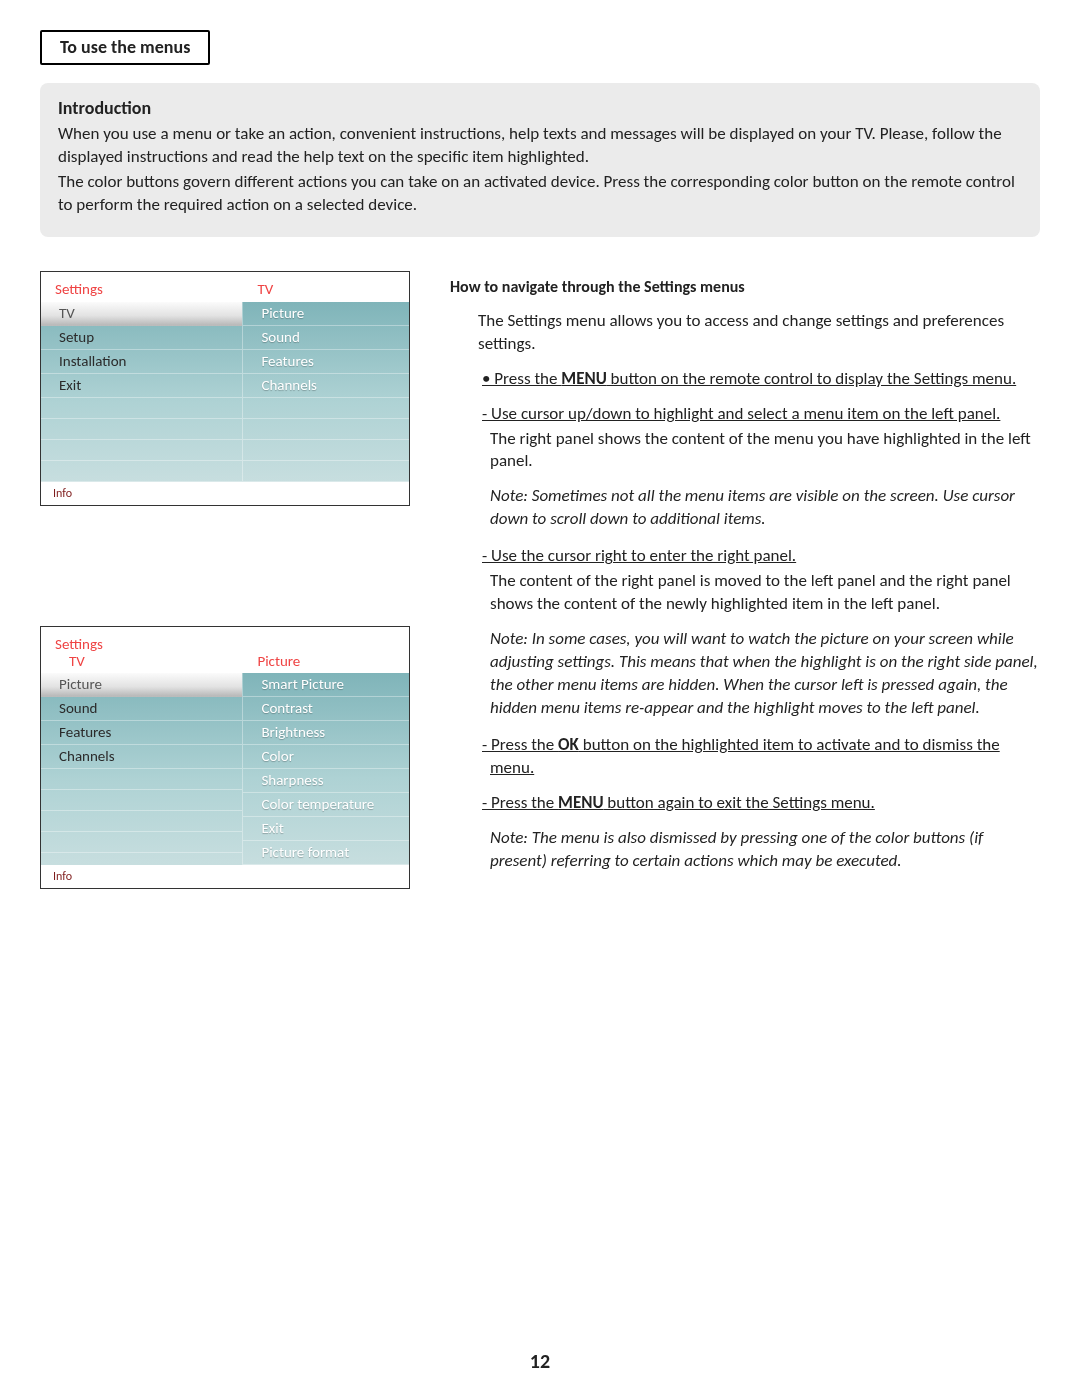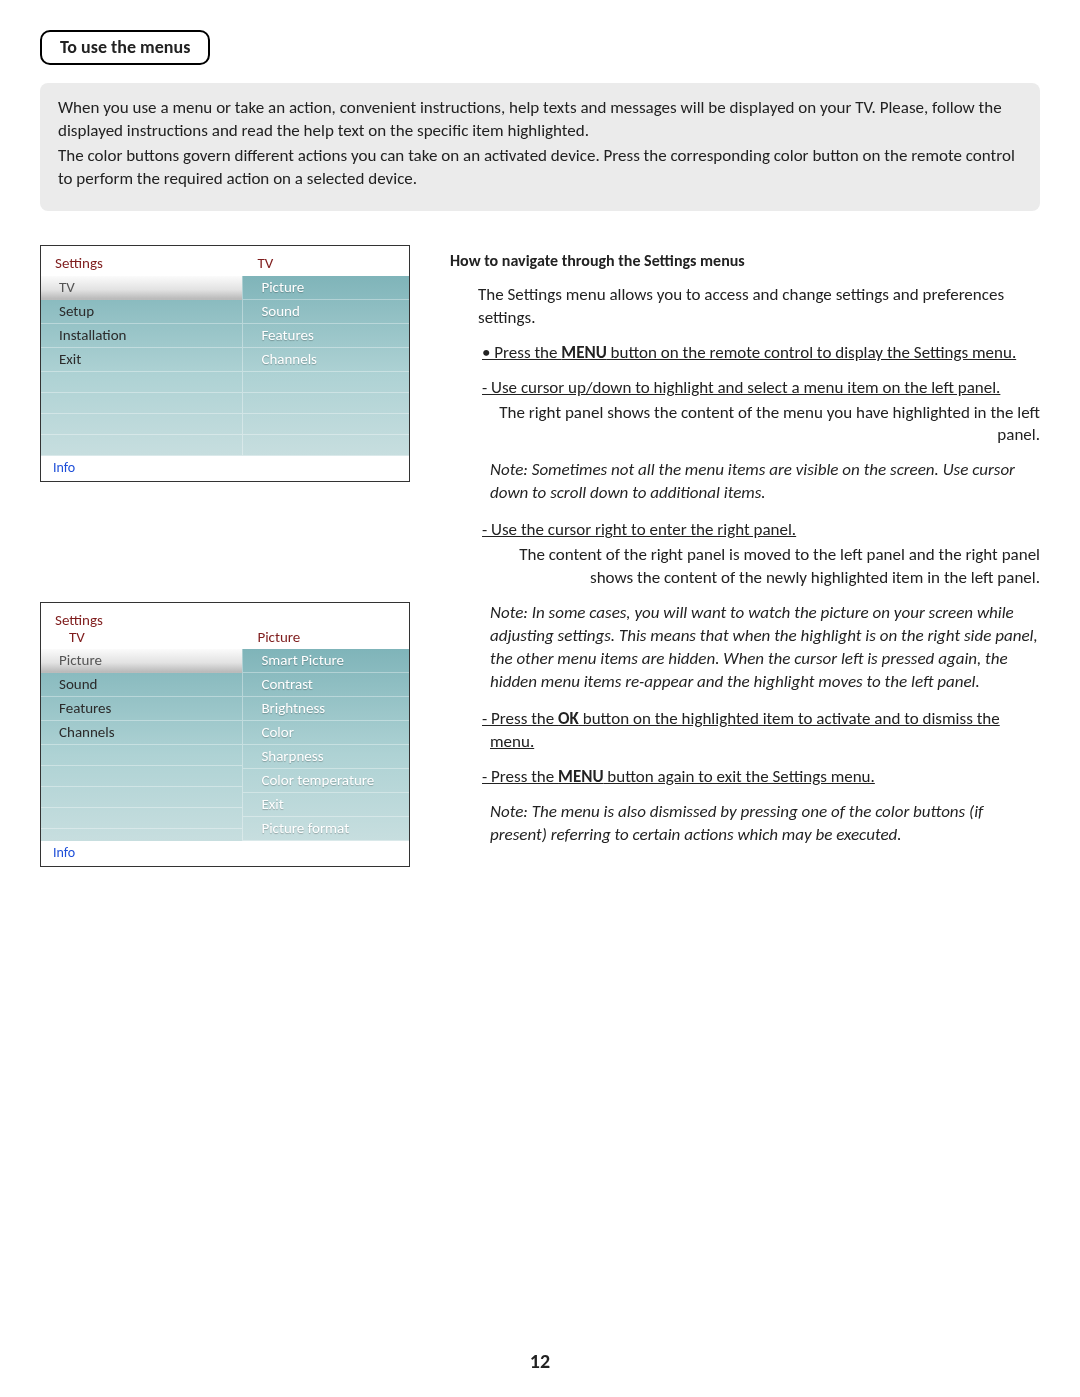--- a/index.html
+++ b/index.html
@@ -11,21 +11,21 @@
     min-height: 1397px;
     background: #fff;
     position: relative;
     padding: 30px 40px 60px 40px;
   }
 
   .tab-row { margin-bottom: 18px; }
   .tab-pill {
     display: inline-block;
     border: 2px solid #000;
-    border-radius: 10px;
+    border-radius: 2px;
     padding: 4px 18px 5px 18px;
     font-weight: bold;
     font-size: 18px;
   }
 
   .intro-box {
     background: #ebebeb;
     border-radius: 8px;
     padding: 14px 18px 18px 18px;
     margin-bottom: 34px;
@@ -45,21 +45,21 @@
     border: 1px solid #333;
     background: #fff;
     margin-bottom: 120px;
     line-height: 1;
   }
   .menu-figure:last-child { margin-bottom: 0; }
 
   .menu-header-row {
     display: flex;
     font-size: 15px;
-    color: #7f1d1d;
+    color: #ef4444;
   }
   .menu-header-row .hcell {
     padding: 10px 14px 5px 14px;
     background: #fff;
   }
   .menu-header-row .hcell.left { width: 55%; }
   .menu-header-row .hcell.right { width: 45%; }
   .menu-body { display: flex; }
   .menu-col {
     background: linear-gradient(180deg,#7fb4b9 0%, #aed2d4 55%, #c7dedf 100%);
@@ -75,57 +75,58 @@
   }
   .menu-col .row.empty { }
   .menu-col.left .row.highlight {
     background: linear-gradient(180deg,#fbfbfb 0%, #e2e2e2 60%, #b9b9b9 100%);
     color: #555;
     border-bottom: 1px solid rgba(0,0,0,.25);
   }
   .menu-col.right .row { color: #fff; text-shadow: 0 1px 1px rgba(0,0,0,.25); }
 
   .menu-footer {
-    font-size: 14px;
-    color: #1d4ed8;
+    font-size: 12px;
+    color: #7f1d1d;
     padding: 5px 12px 6px 12px;
     background: #fff;
   }
 
   .section-title {
     font-weight: bold;
     font-size: 16px;
     margin: 6px 0 14px 0;
   }
   .right-col .body-block { margin-left: 28px; }
   .body-block p { margin-bottom: 12px; line-height: 1.35; }
   .body-block p.indent { padding-left: 12px; text-indent: -8px; text-decoration: underline; }
   .body-block p.note { font-style: italic; margin-bottom: 14px; }
   .body-block p.note2 { font-style: italic; margin-top: 4px; }
   .body-block p.continued { text-indent: 0; padding-left: 12px; }
-  .body-block p.follow { padding-left: 12px; text-indent: 0; margin-top: -10px; text-align: right; }
+  .body-block p.follow { padding-left: 12px; text-indent: 0; margin-top: -10px; }
   .bold-inline { font-weight: bold; }
 
   .page-number {
     position: absolute;
     left: 0; right: 0;
     bottom: 24px;
     text-align: center;
     font-weight: bold;
     font-size: 20px;
   }
 </style>
 </head>
 <body>
 
 <div class="tab-row">
   <span class="tab-pill">To use the menus</span>
 </div>
 
 <div class="intro-box">
+  <div class="intro-heading">Introduction</div>
   <p>When you use a menu or take an action, convenient instructions, help texts and messages will be displayed on your TV. Please, follow the displayed instructions and read the help text on the specific item highlighted.</p>
   <p>The color buttons govern different actions you can take on an activated device. Press the corresponding color button on the remote control to perform the required action on a selected device.</p>
 </div>
 
 <div class="columns">
 
   <div class="left-col">
 
     <div class="menu-figure">
       <div class="menu-header-row">

